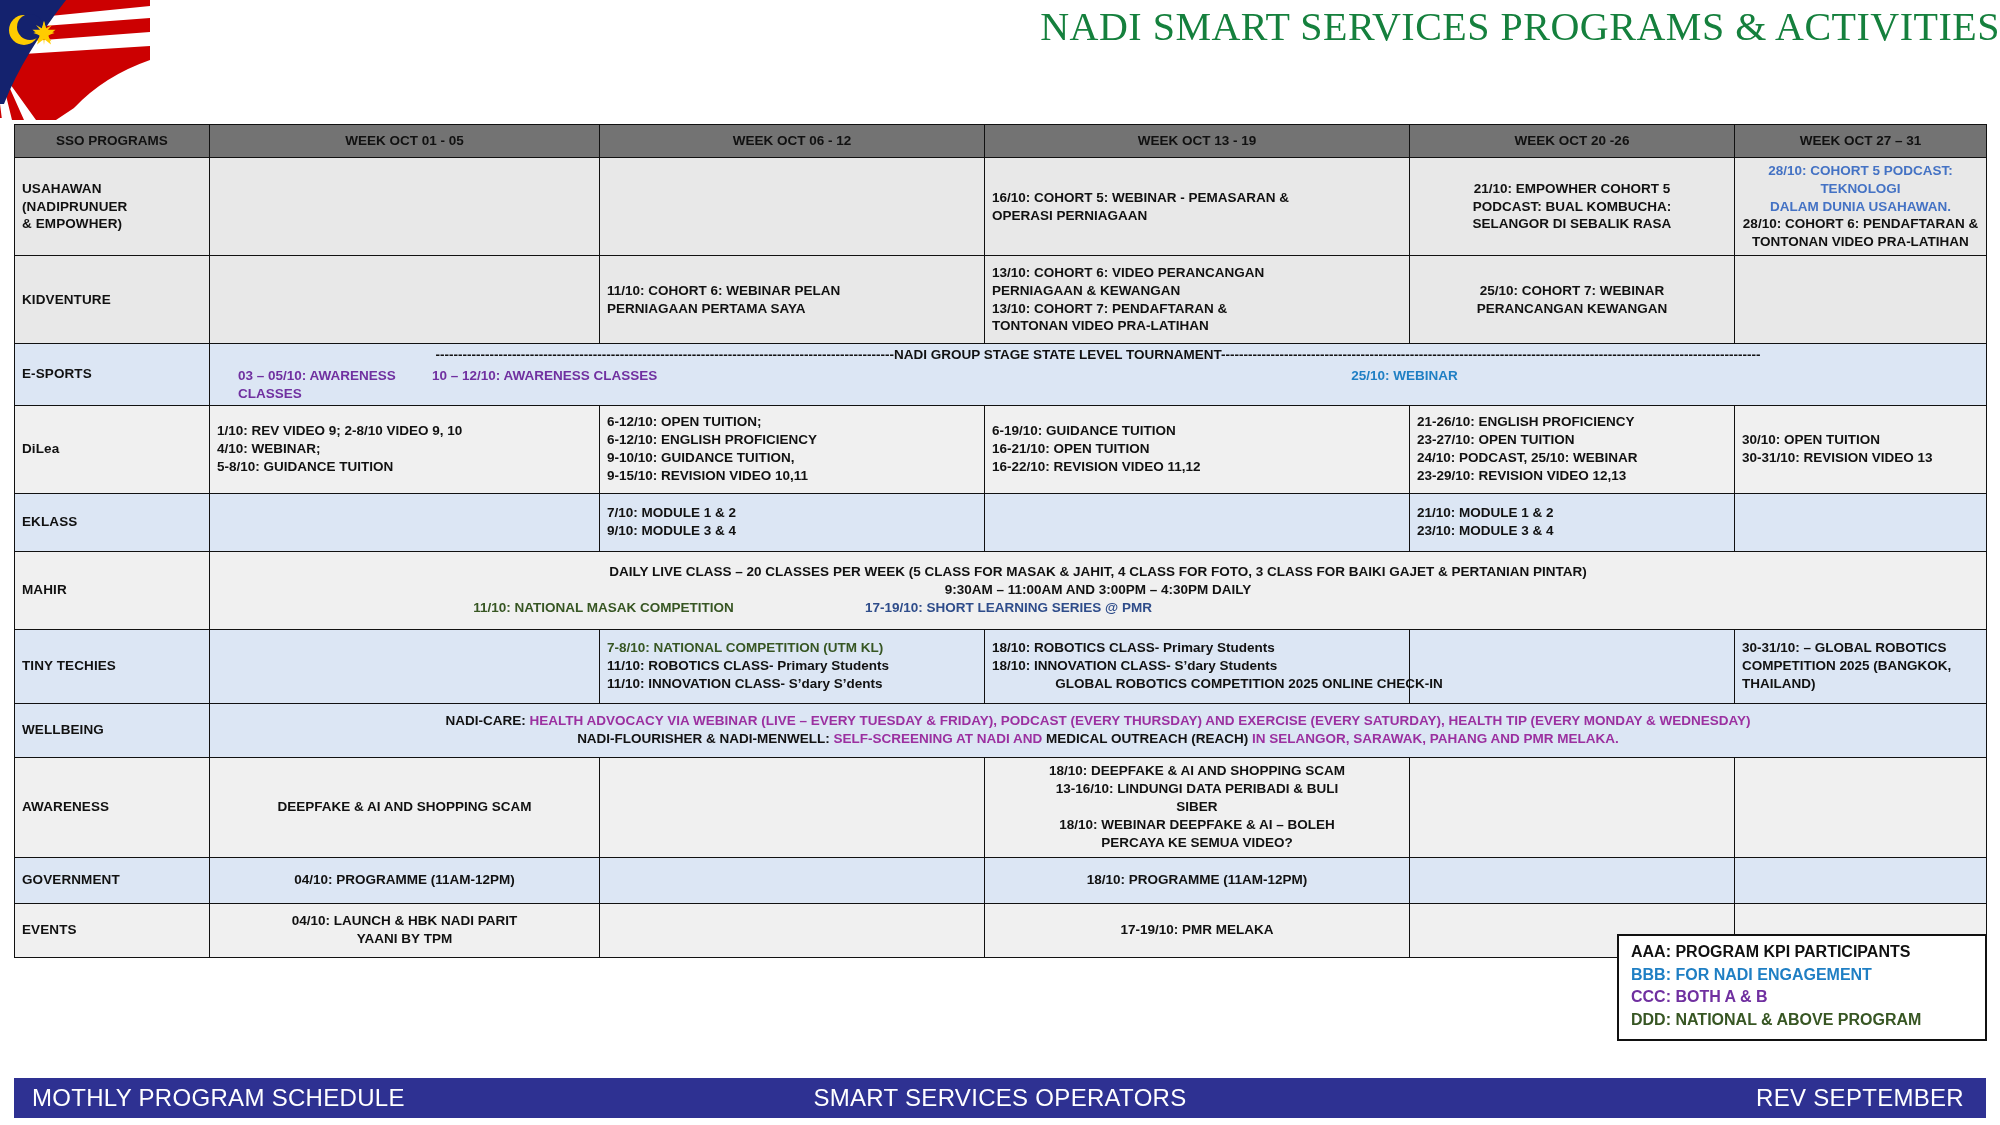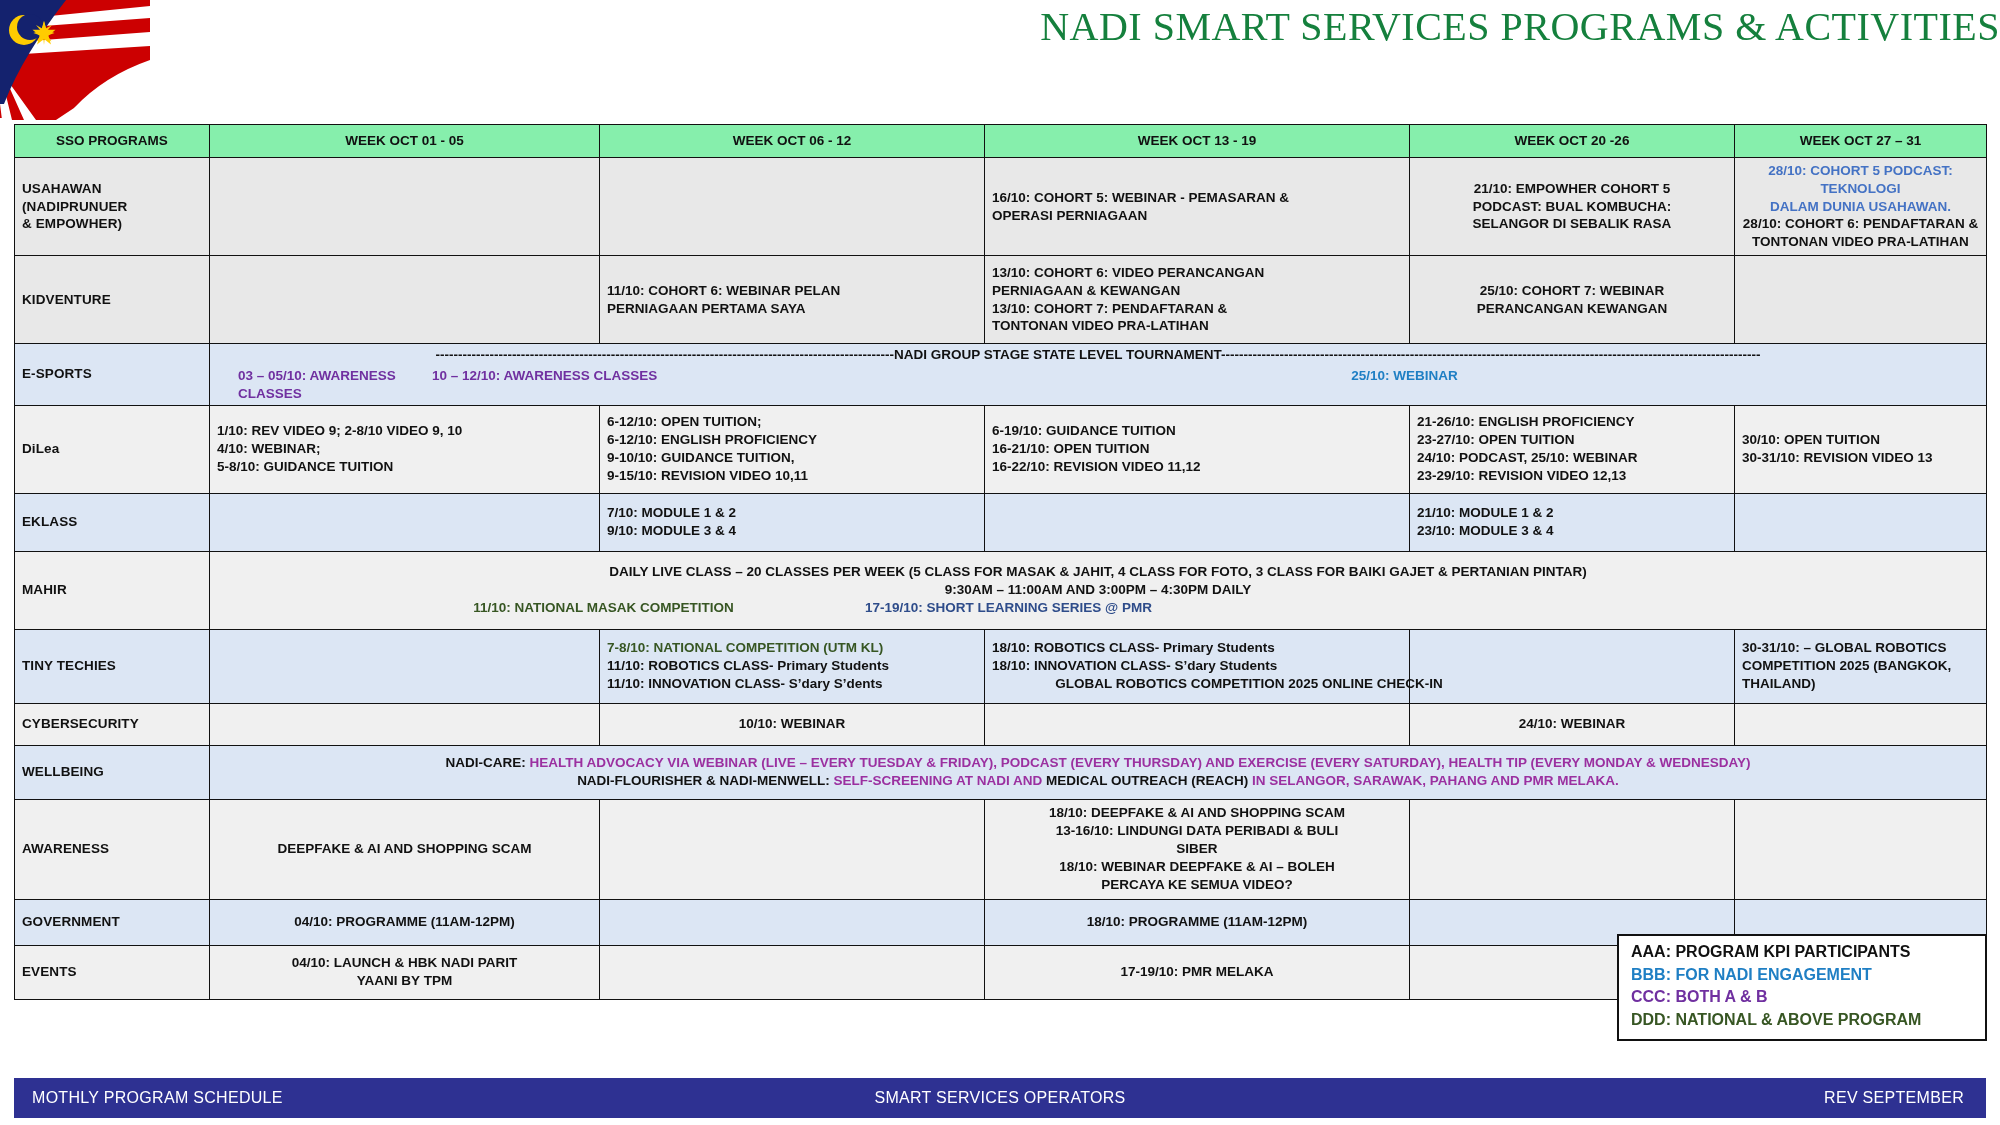--- a/index.html
+++ b/index.html
@@ -53,21 +53,21 @@
   table.sched td, table.sched th {
     border:1.5px solid #111;
     vertical-align:middle;
     padding:4px 7px;
     font-size:13.5px;
     font-weight:bold;
     color:#111;
     line-height:1.32;
   }
   thead th {
-    background:#86efac;
+    background:#737373;
     text-align:center;
     font-size:15px;
     height:33px;
     padding:3px 6px;
   }
   col.c0 { width:195px; }
   col.c1 { width:390px; }
   col.c2 { width:385px; }
   col.c3 { width:425px; }
   col.c4 { width:325px; }
@@ -118,21 +118,21 @@
 
   
   .footer {
     position:absolute;
     left:14px; top:1078px;
     width:1972px; height:40px;
     background:#2E3192;
     display:flex;
     align-items:center;
     color:#ffffff;
-    font-size:16px;
+    font-size:24px;
     letter-spacing:.3px;
   }
   .footer .f1 { width:430px; padding-left:18px; text-align:left; }
   .footer .f2 { flex:1; text-align:center; }
   .footer .f3 { width:430px; padding-right:22px; text-align:right; }
 </style>
 </head>
 <body>
 
 <div class="page">
@@ -323,28 +323,20 @@
           <span class="ln ctr" style="white-space:nowrap;position:relative;left:52px;">GLOBAL ROBOTICS COMPETITION 2025 ONLINE CHECK-IN</span>
         </td>
         <td class="bg-blue"></td>
         <td class="bg-blue tl lft c-green">
           <span class="ln">30-31/10: – GLOBAL ROBOTICS</span>
           <span class="ln">COMPETITION 2025 (BANGKOK,</span>
           <span class="ln">THAILAND)</span>
         </td>
       </tr>
 
-      <tr style="height:42px">
-        <td class="rowhead bg-lgrey">CYBERSECURITY</td>
-        <td class="bg-lgrey"></td>
-        <td class="bg-lgrey ctr">10/10: WEBINAR</td>
-        <td class="bg-lgrey"></td>
-        <td class="bg-lgrey ctr">24/10: WEBINAR</td>
-        <td class="bg-lgrey"></td>
-      </tr>
 
       <tr style="height:54px">
         <td class="rowhead bg-blue">WELLBEING</td>
         <td class="bg-blue ctr" colspan="5" style="padding:3px 6px;">
           <div>
             <span class="c-black">NADI-CARE: </span><span class="c-magenta">HEALTH ADVOCACY VIA WEBINAR (LIVE – EVERY TUESDAY &amp; FRIDAY), PODCAST (EVERY THURSDAY) AND EXERCISE (EVERY SATURDAY), HEALTH TIP (EVERY MONDAY &amp; WEDNESDAY)</span>
           </div>
           <div>
             <span class="c-black">NADI-FLOURISHER &amp; NADI-MENWELL: </span><span class="c-magenta">SELF-SCREENING AT NADI AND </span><span class="c-black">MEDICAL OUTREACH (REACH)</span><span class="c-magenta"> IN SELANGOR, SARAWAK, PAHANG AND PMR MELAKA.</span>
           </div>

